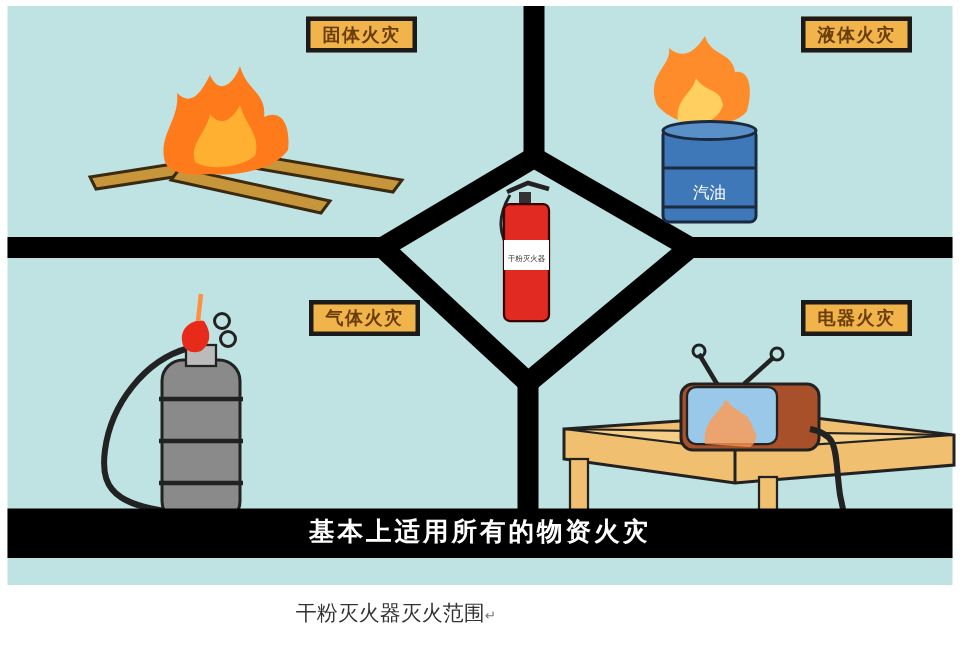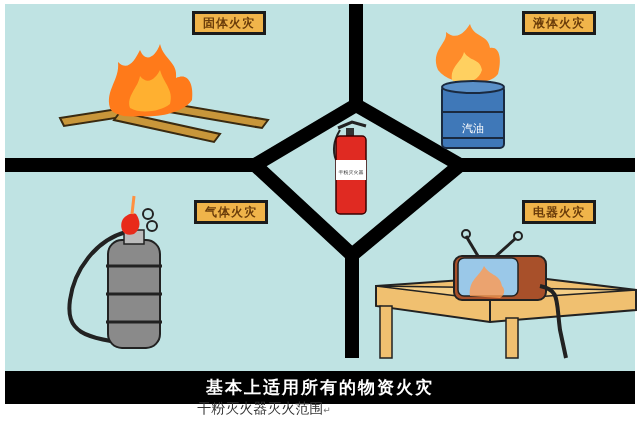--- a/index.html
+++ b/index.html
@@ -1,19 +1,19 @@
 <!DOCTYPE html>
 <html><head>
 <meta charset="utf-8">
 <style>
   html, body { margin:0; padding:0; }
   body { width:640px; height:430px; background:#ffffff; position:relative; overflow:hidden; font-family:"DejaVu Sans", sans-serif; }
   .panel { position:absolute; left:5px; top:4px; width:630px; height:386px; background:#bfe3e3; overflow:hidden; }
-  .label { position:absolute; height:18px; line-height:18px; padding:0 8px; background:#f0b44a; border:3px solid #1b1b1b; color:#6b3d0a; font-size:12px; font-weight:bold; white-space:nowrap; letter-spacing:1px; }
-  .banner { position:absolute; left:5px; top:371px; width:630px; height:33px; background:#000; color:#fff; font-size:17px; font-weight:bold; text-align:center; line-height:33px; letter-spacing:2px; }
+  .label { position:absolute; height:18px; line-height:18px; padding:0 8px; background:#f0b44a; border:3px solid #1b1b1b; color:#6b3d0a; font-size:12px; font-weight:bold; white-space:nowrap; letter-spacing:1px;margin-left:12px; }
+  .banner { position:absolute; left:5px; top:339px; width:630px; height:33px; background:#000; color:#fff; font-size:17px; font-weight:bold; text-align:center; line-height:33px; letter-spacing:2px; }
   .caption { position:absolute; left:0; top:400px; width:528px; text-align:center; color:#333; font-size:14px; }
   .caption .ret { font-size:9px; color:#777; }
   svg { position:absolute; left:0; top:0; }
 </style>
 </head>
 <body>
 
 <div class="panel"></div>
 
 <svg width="640" height="430" viewBox="0 0 640 430">

